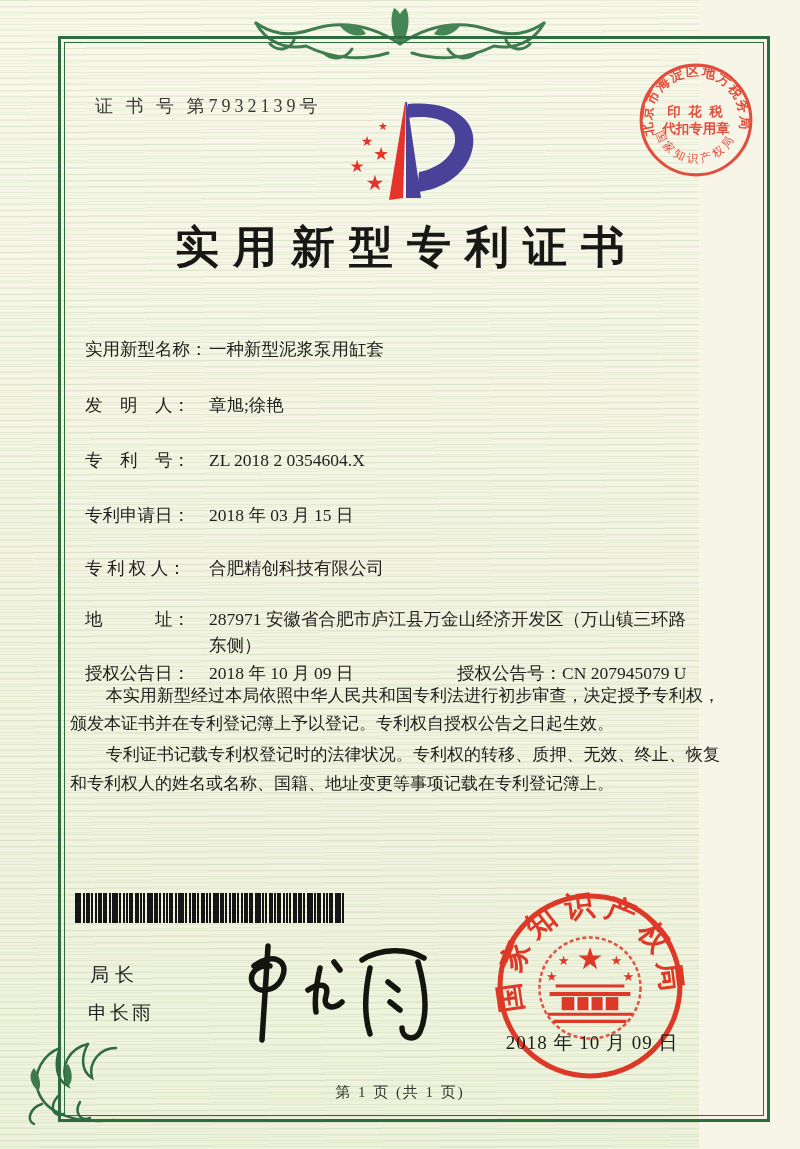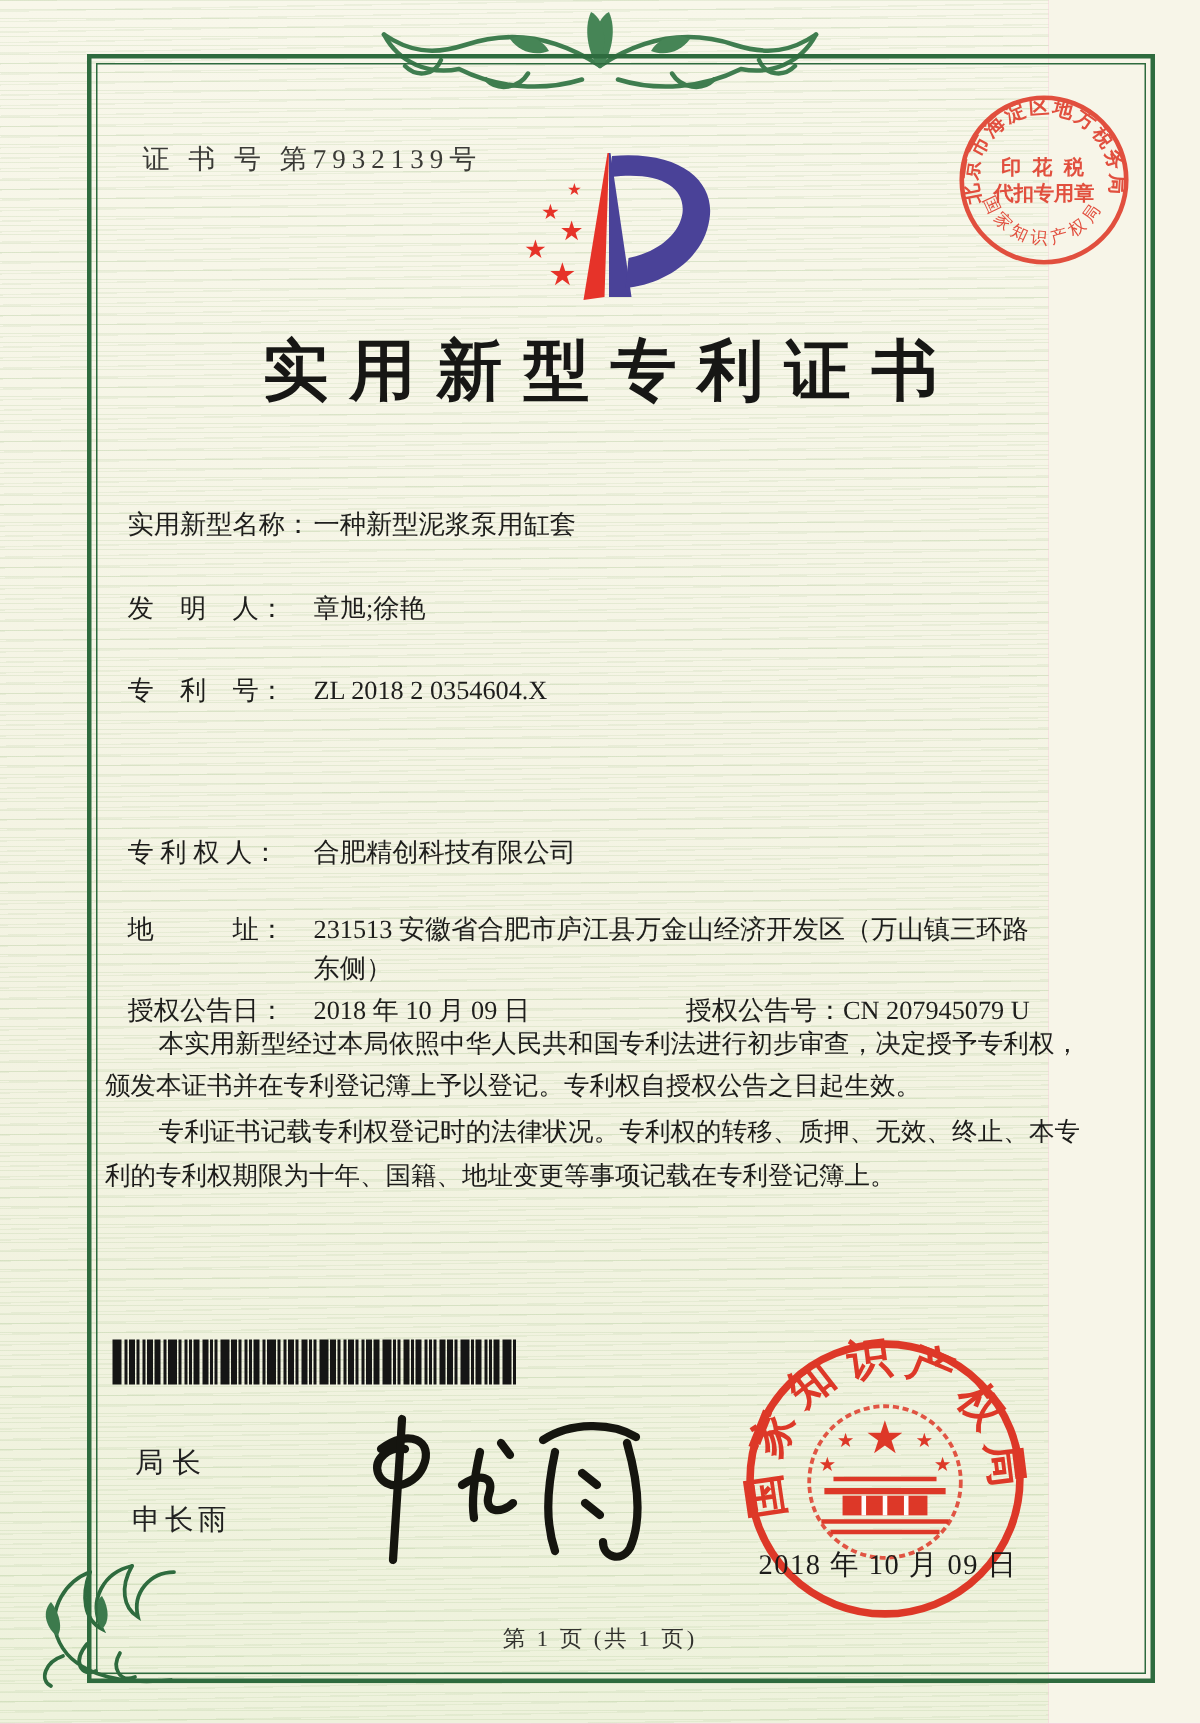--- a/index.html
+++ b/index.html
@@ -4,21 +4,21 @@
 <style>
   html,body{margin:0;padding:0;}
   body{
     width:800px;height:1149px;
     font-family:"Liberation Serif","DejaVu Serif",serif;
     background:#f7f5e8;
     overflow:hidden;
   }
   #page{
     position:relative;width:699px;height:1149px;
-    background:#f9a8d4;
+    background:#7dd3fc;
   }
   
   .guilloche{
     position:absolute;inset:0;
     background:
       repeating-linear-gradient(180deg, rgba(124,168,96,.14) 0 1px, rgba(0,0,0,0) 1px 6px),
       repeating-linear-gradient(179deg, rgba(124,168,96,.10) 0 1px, rgba(0,0,0,0) 1px 7px),
       linear-gradient(180deg,#f8f7ea 0%,#f3f3e2 60%,#eef2dc 100%);
   }
   
@@ -147,36 +147,39 @@
 
   <div class="frow" style="top:336px;">
     <span class="lab">实用新型名称：</span><span class="val">一种新型泥浆泵用缸套</span>
   </div>
   <div class="frow" style="top:392px;">
     <span class="lab">发　明　人：</span><span class="val">章旭;徐艳</span>
   </div>
   <div class="frow" style="top:447px;text-decoration:underline;">
     <span class="lab">专　利　号：</span><span class="val">ZL 2018 2 0354604.X</span>
   </div>
+  <div class="frow" style="top:502px;">
+    <span class="lab">专利申请日：</span><span class="val">2018 年 03 月 15 日</span>
+  </div>
   <div class="frow" style="top:555px;">
     <span class="lab">专 利 权 人：</span><span class="val">合肥精创科技有限公司</span>
   </div>
   <div class="frow" style="top:606px;">
-    <span class="lab">地　　　址：</span><span class="val wrap">231513 安徽省合肥市庐江县万金山经济开发区（万山镇三环路东侧）</span>
+    <span class="lab">地　　　址：</span><span class="val wrap">287971 安徽省合肥市庐江县万金山经济开发区（万山镇三环路东侧）</span>
   </div>
   <div class="frow" style="top:660px;">
     <span class="lab">授权公告日：</span><span class="val">2018 年 10 月 09 日</span>
     <span class="grant-no">
       <span class="lab" style="min-width:0;">授权公告号：</span><span class="val">CN 207945079 U</span>
     </span>
   </div>
 
   <div class="body-text">
     <p>本实用新型经过本局依照中华人民共和国专利法进行初步审查，决定授予专利权，颁发本证书并在专利登记簿上予以登记。专利权自授权公告之日起生效。</p>
-    <p>专利证书记载专利权登记时的法律状况。专利权的转移、质押、无效、终止、本专利的专利权期限为十年、国籍、地址变更等事项记载在专利登记簿上。</p>
+    <p>专利证书记载专利权登记时的法律状况。专利权的转移、质押、无效、终止、恢复和专利权人的姓名或名称、国籍、地址变更等事项记载在专利登记簿上。</p>
   </div>
 
   <div class="barcode" id="barcode">
       <span style="width: 6px; margin-right: 2px;"></span>
       <span style="width: 2px; margin-right: 1px;"></span>
       <span style="width: 4px; margin-right: 1px;"></span>
       <span style="width: 2px; margin-right: 2px;"></span>
       <span style="width: 2px; margin-right: 1px;"></span>
       <span style="width: 4px; margin-right: 1px;"></span>
       <span style="width: 4px; margin-right: 2px;"></span>

